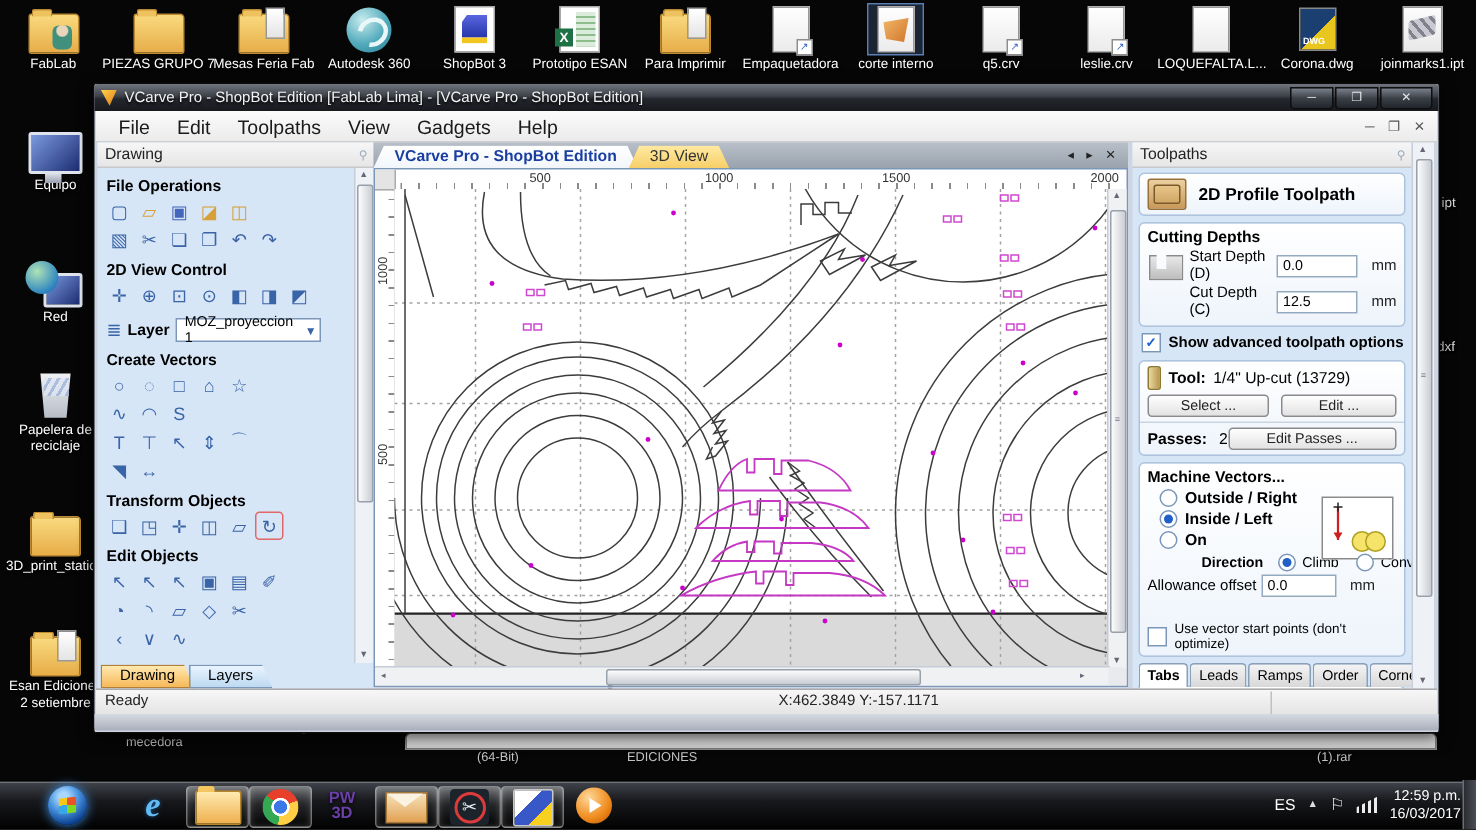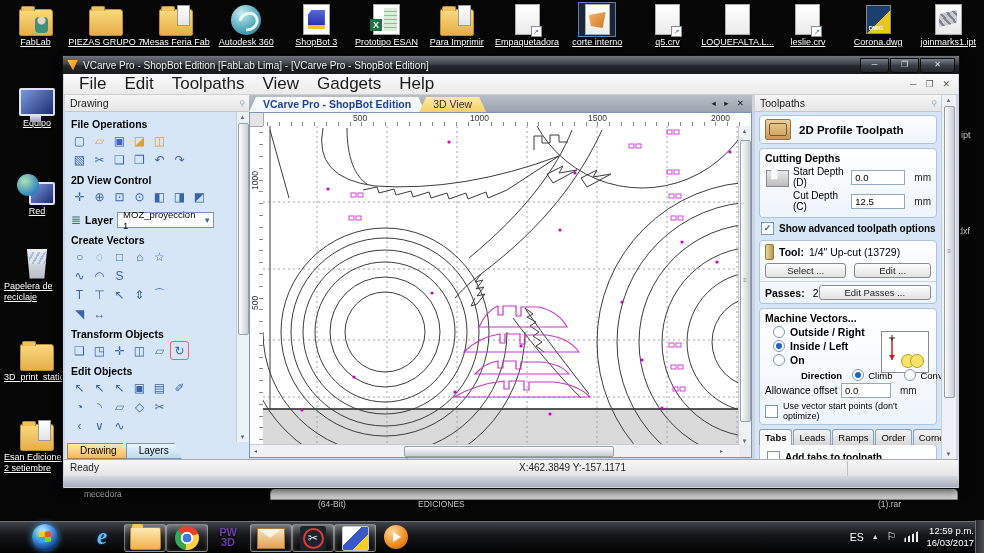--- a/index.html
+++ b/index.html
@@ -8,21 +8,21 @@
   .dicon{display:flex;flex-direction:column;align-items:center;gap:1px;cursor:default;}
   .dicon.sel .dart{outline:1px solid #5a7fb5;background:rgba(90,130,190,.25);}
   #dtop{position:absolute;left:0;top:3px;width:984px;display:flex;justify-content:space-between;padding:0 1px;box-sizing:border-box;}
   #dtop .dicon{width:69px;}
   #dleft{position:absolute;left:4px;top:0;width:66px;height:553px;}
   #dleft .dicon{position:absolute;left:0;width:66px;}
   #dleft .dicon:nth-child(1){top:84px}#dleft .dicon:nth-child(2){top:172px}
   #dleft .dicon:nth-child(3){top:247px}#dleft .dicon:nth-child(4){top:338px}
   #dleft .dicon:nth-child(5){top:418px}
   .dart{width:36px;height:33px;position:relative;display:flex;align-items:center;justify-content:center;}
-  .dlabel{color:#fff;font-size:9px;text-shadow:1px 1px 2px #000;line-height:10.5px;white-space:nowrap;text-decoration:underline;}
+  .dlabel{color:#fff;font-size:9px;text-align:center;text-shadow:1px 1px 2px #000;line-height:10.5px;white-space:nowrap;}
   #dleft .dlabel{white-space:normal;max-width:66px;}
   .k-folder,.k-folder-user,.k-folder-doc{width:32px;height:25px;background:linear-gradient(#f9da7e,#e7ad49);border:1px solid #bb8a33;border-radius:2px 3px 2px 2px;position:relative;margin-top:5px;}
   .k-folder::before,.k-folder-user::before,.k-folder-doc::before{content:"";position:absolute;top:-4px;left:1px;width:12px;height:4px;background:#eec35f;border:1px solid #bb8a33;border-bottom:none;border-radius:2px 2px 0 0;}
   .k-folder-user::after{content:"";position:absolute;right:4px;bottom:2px;width:13px;height:16px;background:radial-gradient(circle at 50% 22%,#e9d6ba 0 3.5px,#3f907c 4.5px);border-radius:4px;}
   .k-folder-doc::after{content:"";position:absolute;right:2px;top:-5px;width:11px;height:19px;background:linear-gradient(#fff,#e4e4e4);border:1px solid #999;}
   .k-doc,.k-doc-shortcut,.k-doc-orange{width:23px;height:29px;background:linear-gradient(#ffffff,#ebebeb);border:1px solid #aeaeae;position:relative;}
   .k-doc-shortcut::before{content:"↗";position:absolute;right:-3px;bottom:-3px;width:9px;height:9px;background:#fff;border:1px solid #8c8c8c;color:#3a66c8;font-size:7px;line-height:9px;text-align:center;}
   .k-doc-orange::after{content:"";position:absolute;left:3px;top:7px;right:3px;bottom:6px;background:linear-gradient(135deg,#f2b768,#d0762a);clip-path:polygon(0 18%,100% 0,82% 100%,12% 88%);}
   .k-excel{width:25px;height:29px;background:#fff;border:1px solid #a8a8a8;position:relative;}
   .k-excel::after{content:"";position:absolute;right:2px;top:3px;width:13px;height:23px;background:repeating-linear-gradient(#dcecdc 0 3px,#8dbd8d 3px 4px);}
@@ -44,21 +44,21 @@
   .bfrag{position:absolute;color:#c2c2c2;font-size:8.5px;text-shadow:1px 1px 1px #000;}
   .bwin{position:absolute;left:270px;top:488px;width:686px;height:10px;background:linear-gradient(#fbfbfb,#cfcfcf);border:1px solid #8a8a8a;border-radius:5px 5px 0 0;box-shadow:inset 0 1px 0 #fff;}
   
   #win{position:absolute;left:62px;top:55px;width:896px;height:432px;background:#cdd5e2;border:1px solid #0b0b0b;border-radius:2px;box-shadow:0 3px 10px rgba(0,0,0,.75);z-index:2;}
   #titlebar{position:absolute;left:0;top:0;right:0;height:18px;background:linear-gradient(#70757e,#3d4149 45%,#24272d 55%,#17191d);display:flex;align-items:center;padding:0 4px;gap:5px;border-radius:2px 2px 0 0;box-sizing:border-box;}
   .app-ico{width:11px;height:11px;background:linear-gradient(135deg,#ffd24a,#e07818);clip-path:polygon(0 0,100% 0,55% 100%);}
   .title{color:#f2f2f2;font-size:10px;text-shadow:0 1px 2px #000;flex:1;white-space:nowrap;overflow:hidden;}
   .winbtns{display:flex;gap:1px;}
   .wbtn{width:27px;height:13px;background:linear-gradient(#7b818c,#3b4048 50%,#21252b);border:1px solid #0e0e0e;border-radius:0 0 3px 3px;color:#e8e8e8;font-size:8px;line-height:12px;text-align:center;}
   #menubar{position:absolute;left:1px;top:18px;right:1px;height:21px;background:linear-gradient(#fbfbfb,#ebebeb);border-bottom:1px solid #cfcfcf;display:flex;align-items:center;padding-left:6px;box-sizing:border-box;}
-  .menu-item{font-size:17px;color:#1a1a1a;padding:0 9px;}
+  .menu-item{font-size:13px;color:#1a1a1a;padding:0 9px;}
   .mdi-btns{position:absolute;right:8px;display:flex;gap:9px;color:#555;font-size:9px;}
   
   #lpanel{position:absolute;left:2px;top:39px;width:184px;height:364px;background:#d7e6f6;}
   .pane-head{height:16px;background:linear-gradient(#f6f6f6,#e6e6e6);border-bottom:1px solid #c8c8c8;display:flex;align-items:center;padding:0 5px;font-size:10.5px;color:#222;justify-content:space-between;}
   .grip{color:#9ab;font-size:8px;letter-spacing:-1px;}
   .lp-body{position:absolute;left:2px;top:17px;width:168px;height:330px;overflow:hidden;padding-left:4px;}
   .sec-title{font-size:10.5px;font-weight:bold;color:#000;margin:6px 0 2px;}
   .tb-row{display:flex;gap:3px;margin:2px 0;}
   .tbi{width:17px;height:17px;display:flex;align-items:center;justify-content:center;font-size:12px;color:#3a64a8;border-radius:2px;}
   .tbi[data-k="open"],.tbi[data-k="import"],.tbi[data-k="export"]{color:#d8a038;}
@@ -226,29 +226,29 @@
         <div class="dlabel">corte interno</div>
       </div>
       <div class="dicon">
         <div class="dart">
           <div class="k-doc-shortcut"></div>
         </div>
         <div class="dlabel">q5.crv</div>
       </div>
       <div class="dicon">
         <div class="dart">
+          <div class="k-doc-shortcut"></div>
+        </div>
+        <div class="dlabel">leslie.crv</div>
+      </div>
+      <div class="dicon">
+        <div class="dart">
           <div class="k-doc"></div>
         </div>
         <div class="dlabel">LOQUEFALTA.L...</div>
-      </div>
-      <div class="dicon">
-        <div class="dart">
-          <div class="k-doc-shortcut"></div>
-        </div>
-        <div class="dlabel">leslie.crv</div>
       </div>
       <div class="dicon">
         <div class="dart">
           <div class="k-dwg">DWG</div>
         </div>
         <div class="dlabel">Corona.dwg</div>
       </div>
       <div class="dicon">
         <div class="dart">
           <div class="k-ipt"></div>
@@ -441,21 +441,21 @@
       <span class="ctab alt">3D View</span>
       <span class="ctab-btns">◂ ▸ ✕</span>
     </div>
 
     <div id="cframe">
       <div class="corner"></div>
       <div class="ruler-h">
         <span style="left:90px;">500</span>
         <span style="left:207px;">1000</span>
         <span style="left:325px;">1500</span>
-        <span style="left:448px;">2000</span>
+        <span style="left:464px;">2000</span>
       </div>
       <div class="ruler-v">
         <span style="top:52px;">1000</span>
         <span style="top:172px;">500</span>
       </div>
       <div id="cdraw">
         <svg width="477" height="320" viewBox="0 0 477 320">
           <rect x="0" y="283" width="477" height="37" fill="#dadada"></rect>
           <g stroke="#a2a2a2" stroke-width="1" stroke-dasharray="2,3">
             <line x1="54" y1="0" x2="54" y2="320"></line>
@@ -632,21 +632,21 @@
             <span class="rd on" style="margin-left:6px;"></span>
             <span>Climb</span>
             <span class="rd" style="margin-left:8px;"></span>
             <span>Conventional</span>
           </div>
           <div class="fr" style="font-size:10px;">
             <span style="width:76px;">Allowance offset</span>
             <input class="inp" style="width: 42px;" value="0.0">
             <span class="unit">mm</span>
           </div>
-          <div class="cbrow" style="font-weight:normal;font-size:9px;margin:3px 0 0 0;">
+          <div class="cbrow" style="font-weight:normal;font-size:9px;margin:16px 0 0 0;">
             <span class="cb"></span>
             <span>Use vector start points (don't optimize)</span>
           </div>
         </div>
         <div class="ttabs">
           <span class="ttab on">Tabs</span>
           <span class="ttab">Leads</span>
           <span class="ttab">Ramps</span>
           <span class="ttab">Order</span>
           <span class="ttab">Corners</span>

